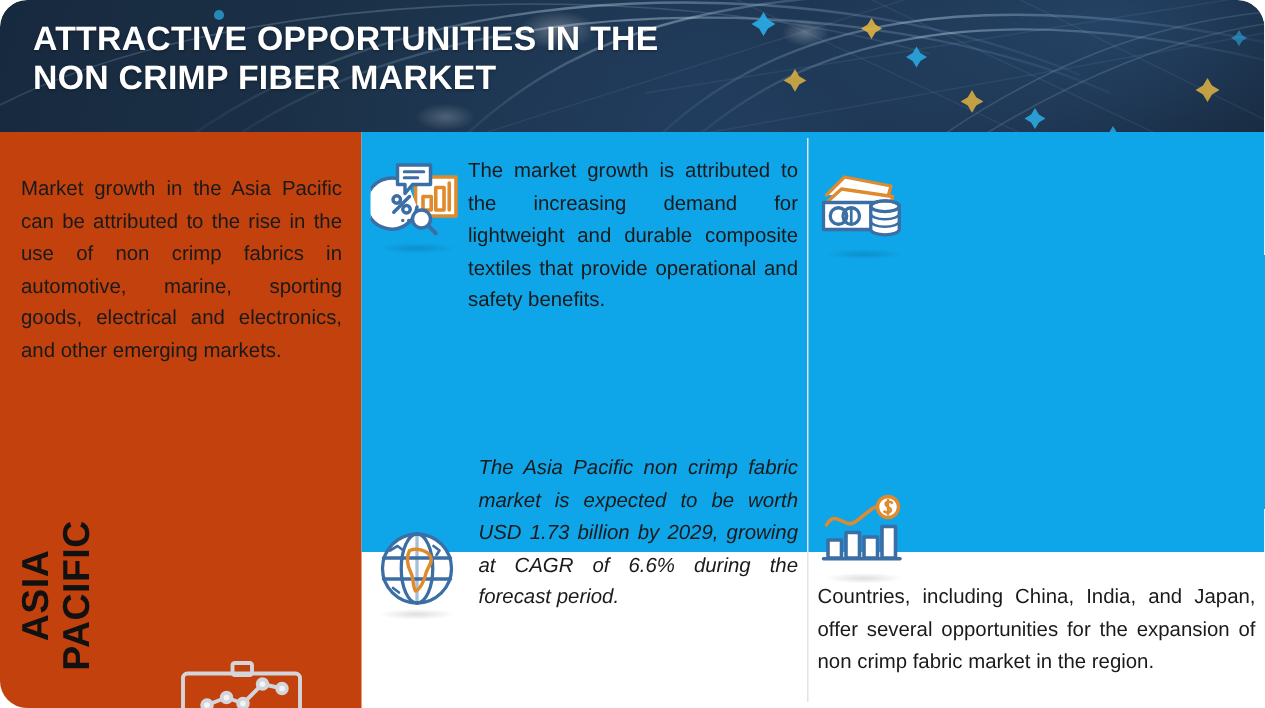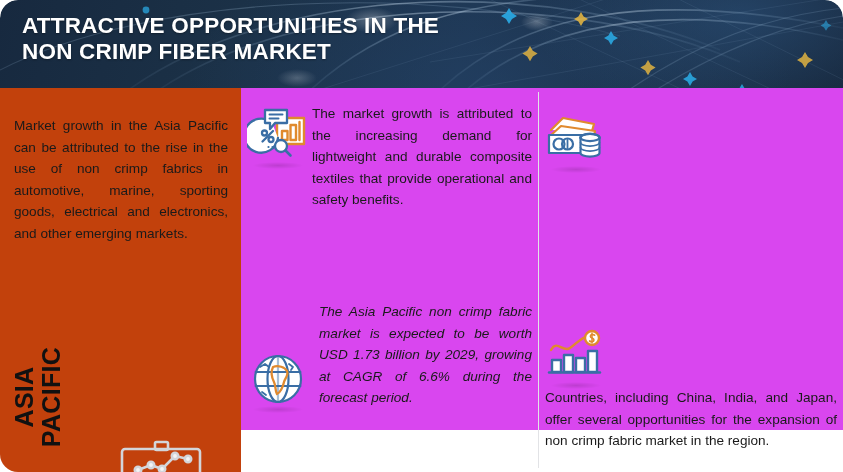--- a/index.html
+++ b/index.html
@@ -98,22 +98,22 @@
     height: 108px;
     opacity: 1;
   }
 
   
   .grid {
     position: absolute;
     left: 241px;
     top: 88px;
     width: 602px;
-    height: 342px;
-    background: #d946ef;
+    height: 280px;
+    background: #0ea5e9;
   }
 
   .vdivider {
     position: absolute;
     left: 297px;
     top: 4px;
     width: 1px;
     height: 376px;
     background: #e2e3e6;
   }

